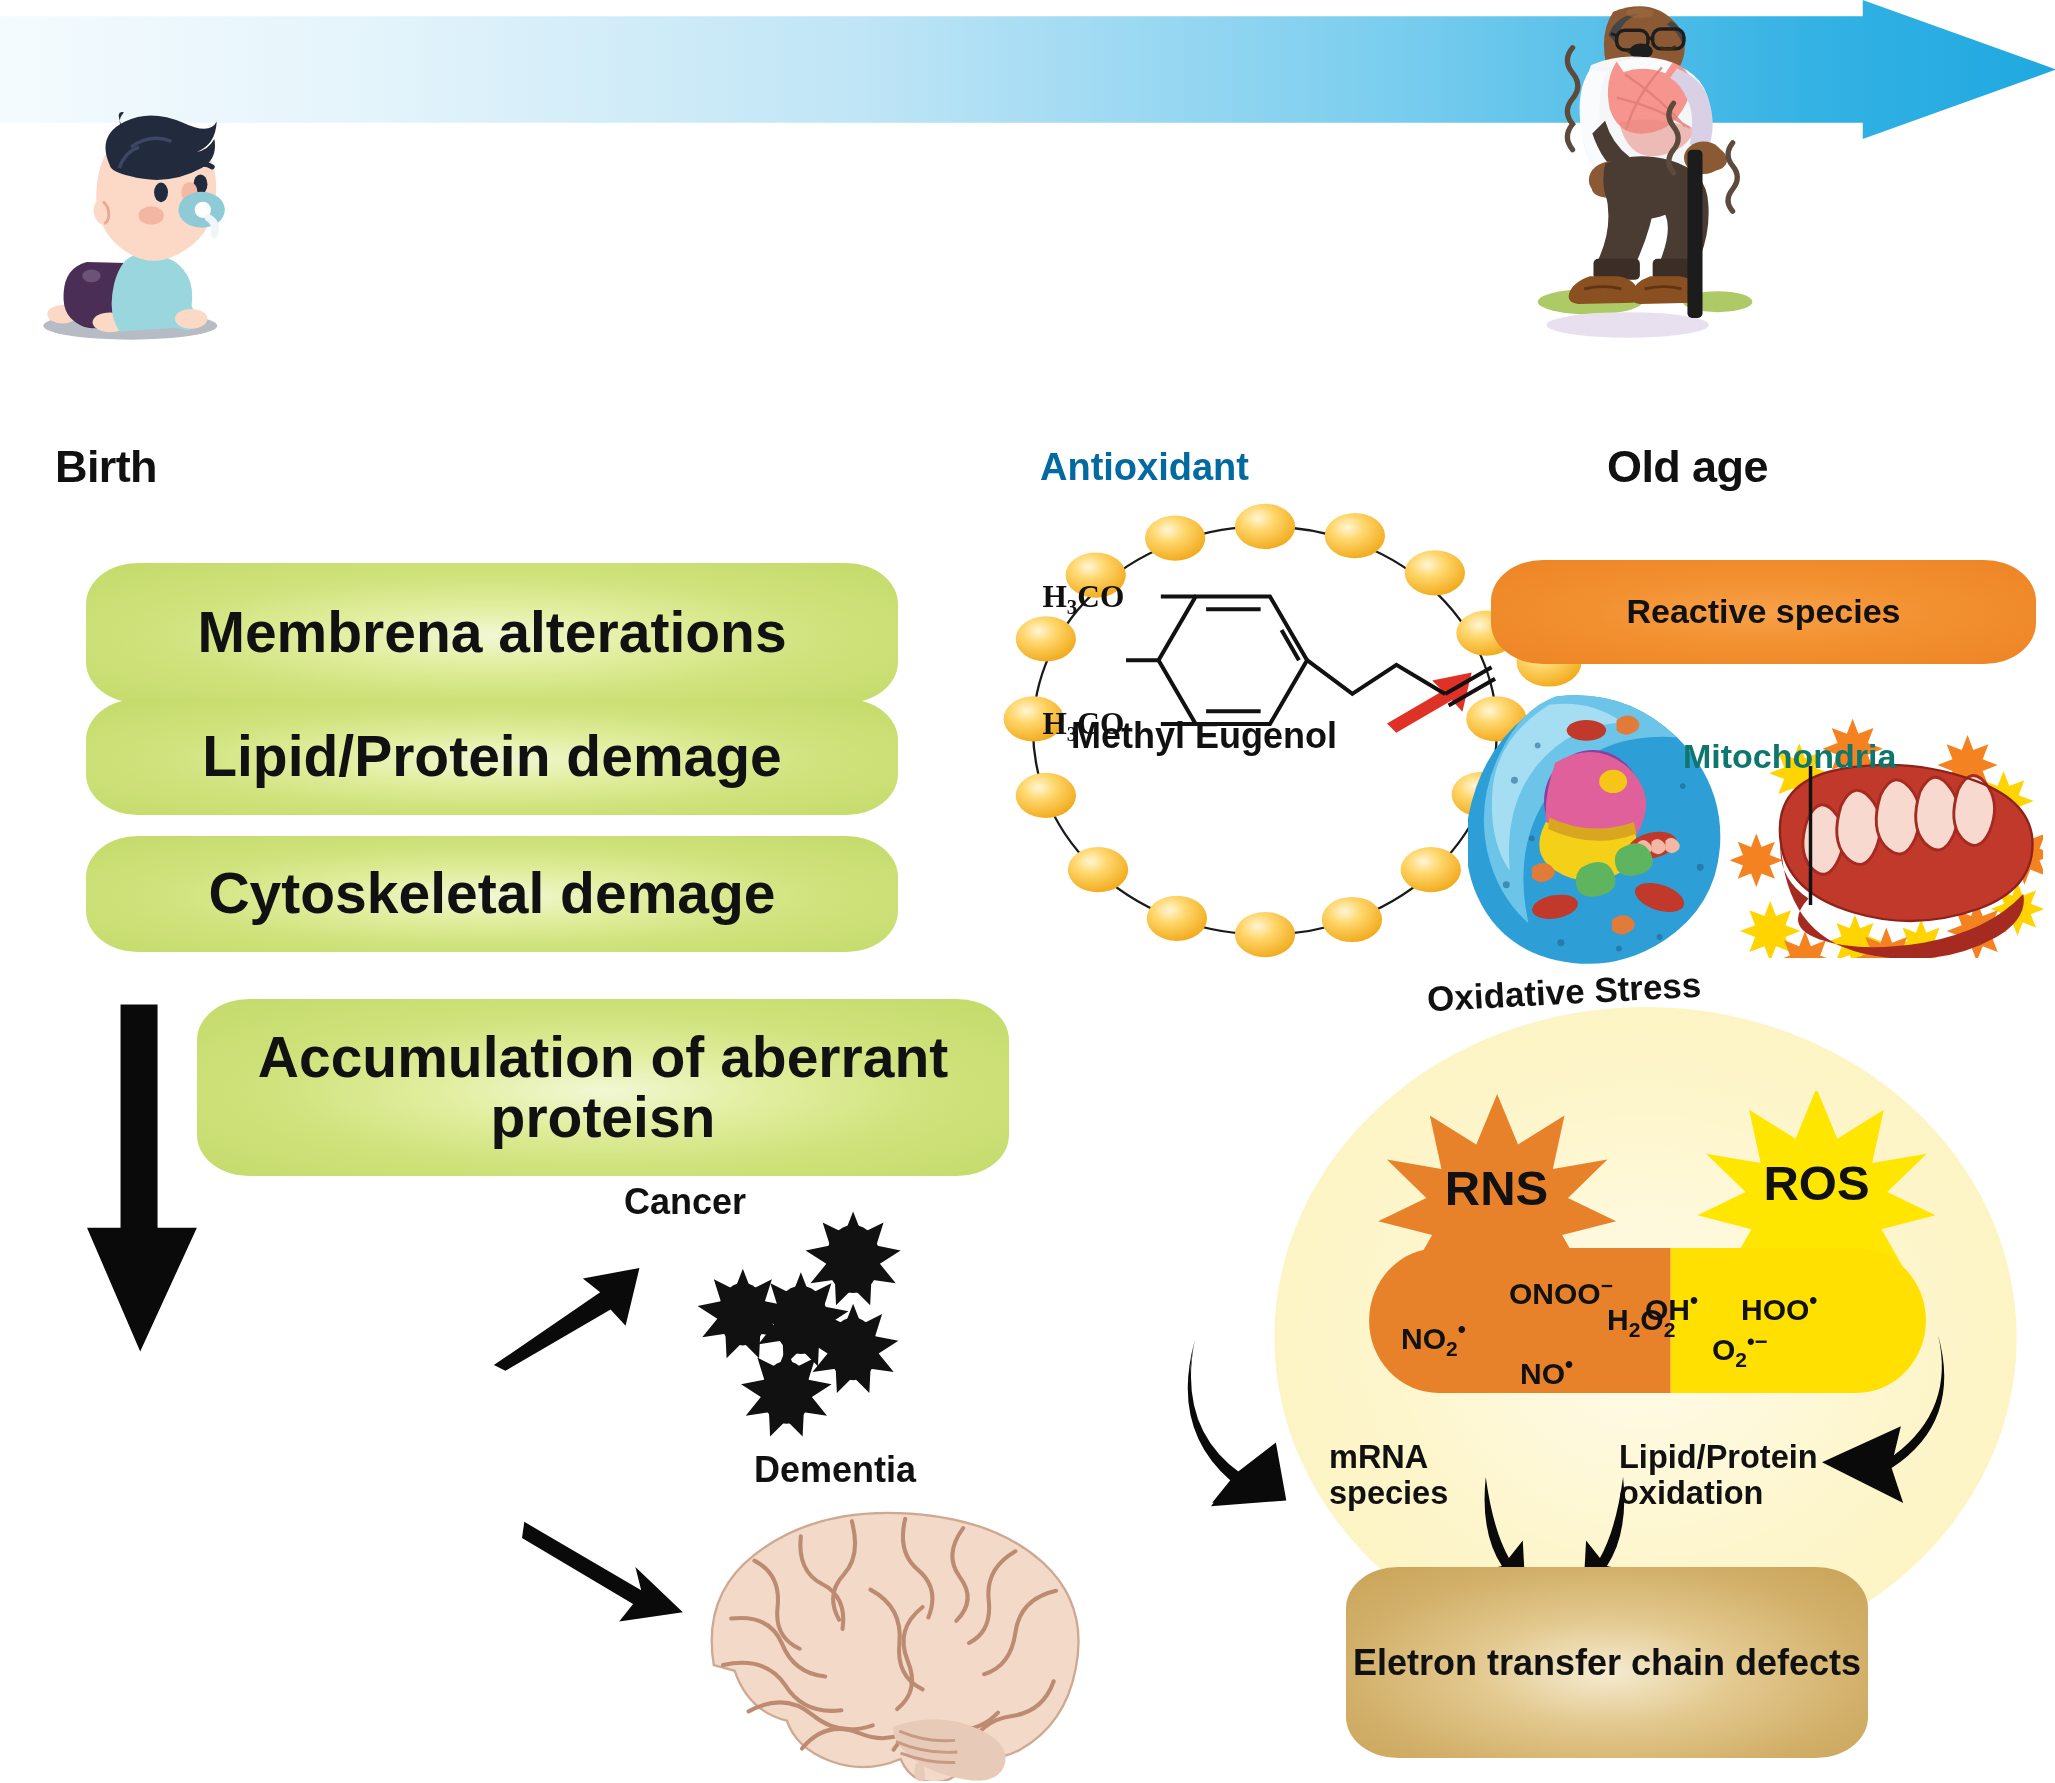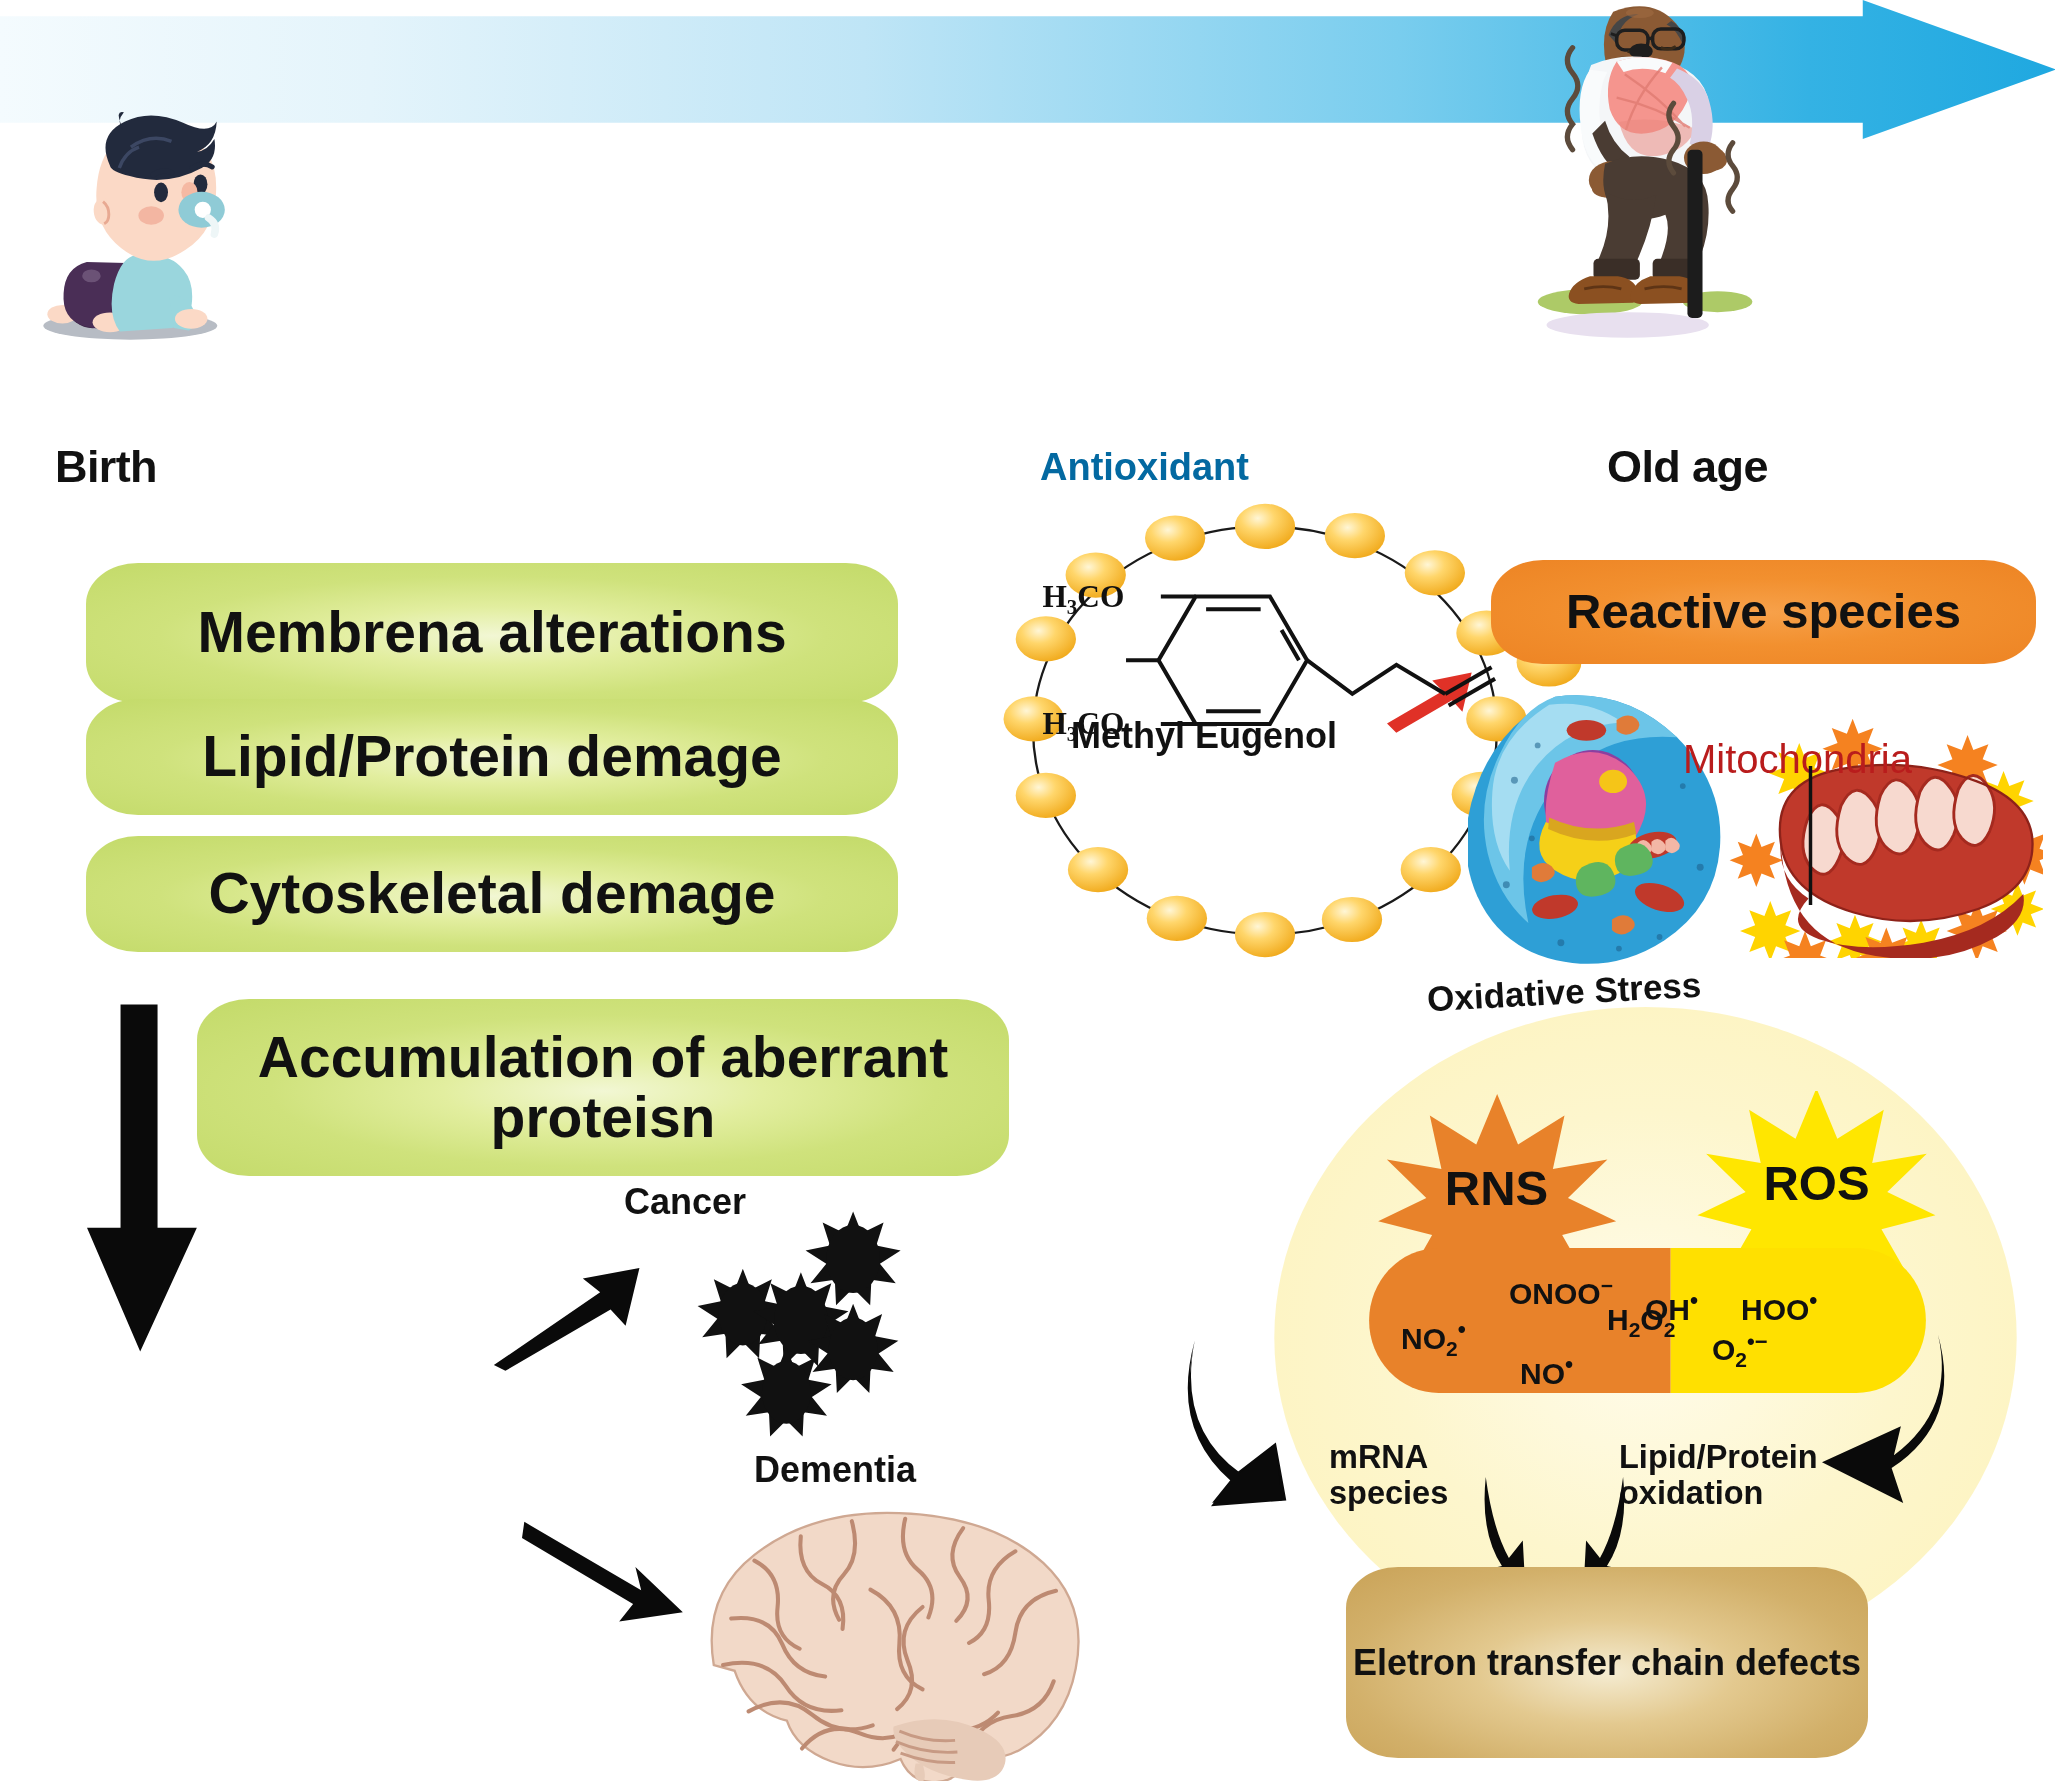--- a/index.html
+++ b/index.html
@@ -12,21 +12,21 @@
   .abs{position:absolute;}
 
   
   .timeline-arrow{left:0;top:580;width:2056px;height:139px;}
 
   
   .lbl-birth{left:55px;top:441px;font-size:45px;font-weight:bold;color:#111;letter-spacing:-0.6px;}
   .lbl-oldage{left:1607px;top:441px;font-size:45px;font-weight:bold;color:#111;letter-spacing:-0.6px;}
   .lbl-antiox{left:1040px;top:446px;font-size:38px;font-weight:bold;color:#0369a1;}
   .lbl-methyl{left:1071px;top:715px;font-size:36px;font-weight:bold;color:#111;}
-  .lbl-mito{left:1683px;top:737px;font-size:40px;font-weight:normal;color:#b91c1c;}
+  .lbl-mito{left:1683px;top:737px;font-size:34px;font-weight:bold;color:#0f766e;}
   .lbl-oxstress{left:1427px;top:972px;font-size:35px;font-weight:bold;color:#111;transform:rotate(-3deg);}
   .lbl-cancer{left:624px;top:1181px;font-size:36px;font-weight:bold;color:#111;}
   .lbl-dementia{left:754px;top:1449px;font-size:36px;font-weight:bold;color:#111;}
   .lbl-mrna{left:1329px;top:1439px;font-size:32.5px;font-weight:bold;color:#111;line-height:1.12;}
   .lbl-lipidox{left:1619px;top:1439px;font-size:32.5px;font-weight:bold;color:#111;line-height:1.12;}
 
   
   .cap{
     border-radius:52px/41px;
     display:flex;align-items:center;justify-content:center;
@@ -43,21 +43,21 @@
   }
   .cap-gold{
     background:radial-gradient(ellipse at 50% 55%, #f5ecd2 0%, #e3c98f 35%, #d2b06a 70%, #c9a257 100%);
   }
 
   .cap1{left:86px;top:563px;width:812px;height:140px;font-size:57px;}
   .cap2{left:86px;top:699px;width:812px;height:116px;font-size:57px;}
   .cap3{left:86px;top:836px;width:812px;height:116px;font-size:57px;}
   .cap4{left:197px;top:975px;width:812px;height:177px;font-size:57px;margin-top:24px;}
   .cap5{left:41px;top:1387px;width:505px;height:226px;font-size:60px;}
-  .cap-react{left:1491px;top:560px;width:545px;height:104px;font-size:49px;}
+  .cap-react{left:1491px;top:560px;width:545px;height:104px;font-size:34px;}
   .cap-etc{left:1346px;top:1567px;width:522px;height:191px;font-size:36px;}
 
   
   .chem{left:1039px;top:551px;width:499px;height:244px;}
   .ring{left:975px;top:487px;width:580px;height:487px;}
   .ellipse-glow{left:1271px;top:1004px;width:749px;height:667px;}
   .stars{left:1323px;top:1091px;width:685px;height:244px;}
   .pillbar{left:1369px;top:1248px;width:557px;height:145px;}
   .cellimg{left:1468px;top:693px;width:267px;height:279px;}
   .mitoimg{left:1718px;top:708px;width:325px;height:250px;}

